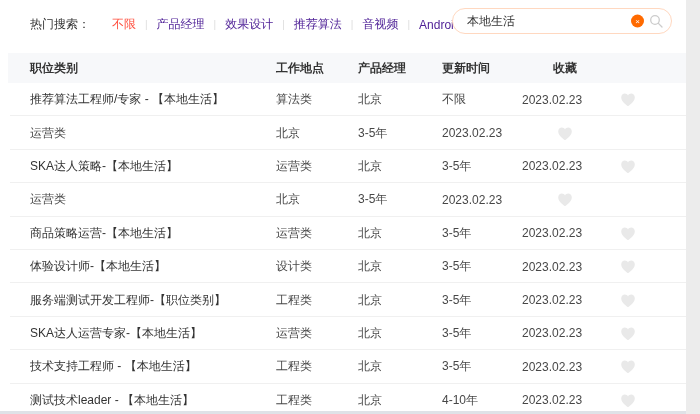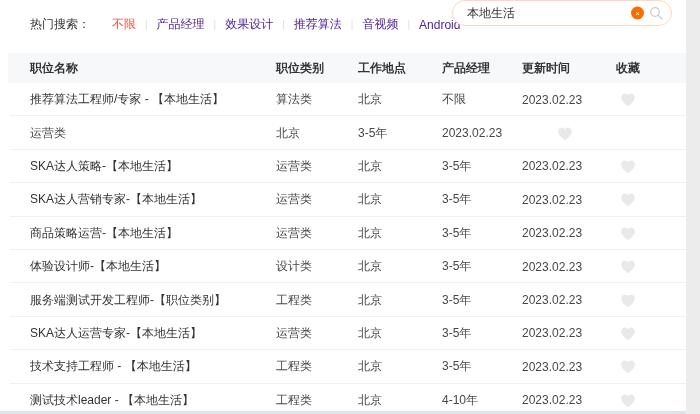--- a/index.html
+++ b/index.html
@@ -10,21 +10,21 @@
   .bottom-strip { position:absolute; bottom:0; left:0; width:686px; height:3px; background:#dfe2e7; }
 
   
   .topbar { position:relative; height:53px; background:#fff; }
   .hot-search { position:absolute; left:30px; top:16px; display:flex; align-items:center; gap:22px;
     font-size:12px; color:#333; white-space:nowrap; }
   .hot-link { text-decoration:none; color:#4c1d95; cursor:pointer; font-size:12px; }
   .hot-link.active { color:#ff4f3e; }
   .sep { color:#ddd; font-size:10px; }
 
-  .search-box { position:absolute; right:28px; top:0; width:220px; height:26px;
+  .search-box { position:absolute; right:28px; top:8px; width:220px; height:26px;
     border:1px solid #ffd8c0; border-radius:14px; background:#fff; }
   .search-input { position:absolute; left:14px; top:0; width:145px; height:24px; border:none; outline:none;
     font-size:12px; color:#333; background:transparent; font-family:inherit; }
   .clear-btn { position:absolute; right:27px; top:50%; transform:translateY(-50%); width:13px; height:13px;
     border-radius:50%; background:#ff6a00; color:#fff; display:flex; align-items:center; justify-content:center;
     font-size:8px; line-height:1; cursor:pointer; }
   .magnifier { position:absolute; right:8px; top:50%; transform:translateY(-50%); width:14px; height:14px; cursor:pointer; }
 
   
   .table { position:relative; margin-left:8px; width:678px; }
@@ -66,21 +66,20 @@
       <span class="clear-btn">×</span>
       <svg class="magnifier" viewBox="0 0 14 14">
         <circle cx="6" cy="6" r="4.3" fill="none" stroke="#cccccc" stroke-width="1.3"></circle>
         <line x1="9.4" y1="9.4" x2="13" y2="13" stroke="#cccccc" stroke-width="1.3" stroke-linecap="round"></line>
       </svg>
     </div>
   </div>
 
   <div class="table">
     <div class="grid-row thead">
-      <span class="th">职位名称</span>
       <span class="th">职位类别</span>
       <span class="th">工作地点</span>
       <span class="th">产品经理</span>
       <span class="th">更新时间</span>
       <span class="th fav">收藏</span>
     </div>
     <div>
         <div class="grid-row trow">
     <span class="cell name">推荐算法工程师/专家 - 【本地生活】</span>
     <span class="cell">算法类</span>
@@ -110,21 +109,20 @@
     <span class="cell">北京</span>
     <span class="cell">3-5年</span>
     <span class="cell">2023.02.23</span>
     <span class="cell fav">
       <svg class="heart" viewBox="0 0 16 15">
         <path d="M8 14 C8 14 1.2 10 1.2 5.4 C1.2 3.2 2.9 1.6 4.9 1.6 C6.2 1.6 7.4 2.3 8 3.4 C8.6 2.3 9.8 1.6 11.1 1.6 C13.1 1.6 14.8 3.2 14.8 5.4 C14.8 10 8 14 8 14 Z" fill="#e9e9e9"></path>
       </svg>
     </span>
   </div>
         <div class="grid-row trow">
-    <span class="cell name">SKA达人营销专家-【本地生活】</span>
     <span class="cell">运营类</span>
     <span class="cell">北京</span>
     <span class="cell">3-5年</span>
     <span class="cell">2023.02.23</span>
     <span class="cell fav">
       <svg class="heart" viewBox="0 0 16 15">
         <path d="M8 14 C8 14 1.2 10 1.2 5.4 C1.2 3.2 2.9 1.6 4.9 1.6 C6.2 1.6 7.4 2.3 8 3.4 C8.6 2.3 9.8 1.6 11.1 1.6 C13.1 1.6 14.8 3.2 14.8 5.4 C14.8 10 8 14 8 14 Z" fill="#e9e9e9"></path>
       </svg>
     </span>
   </div>

